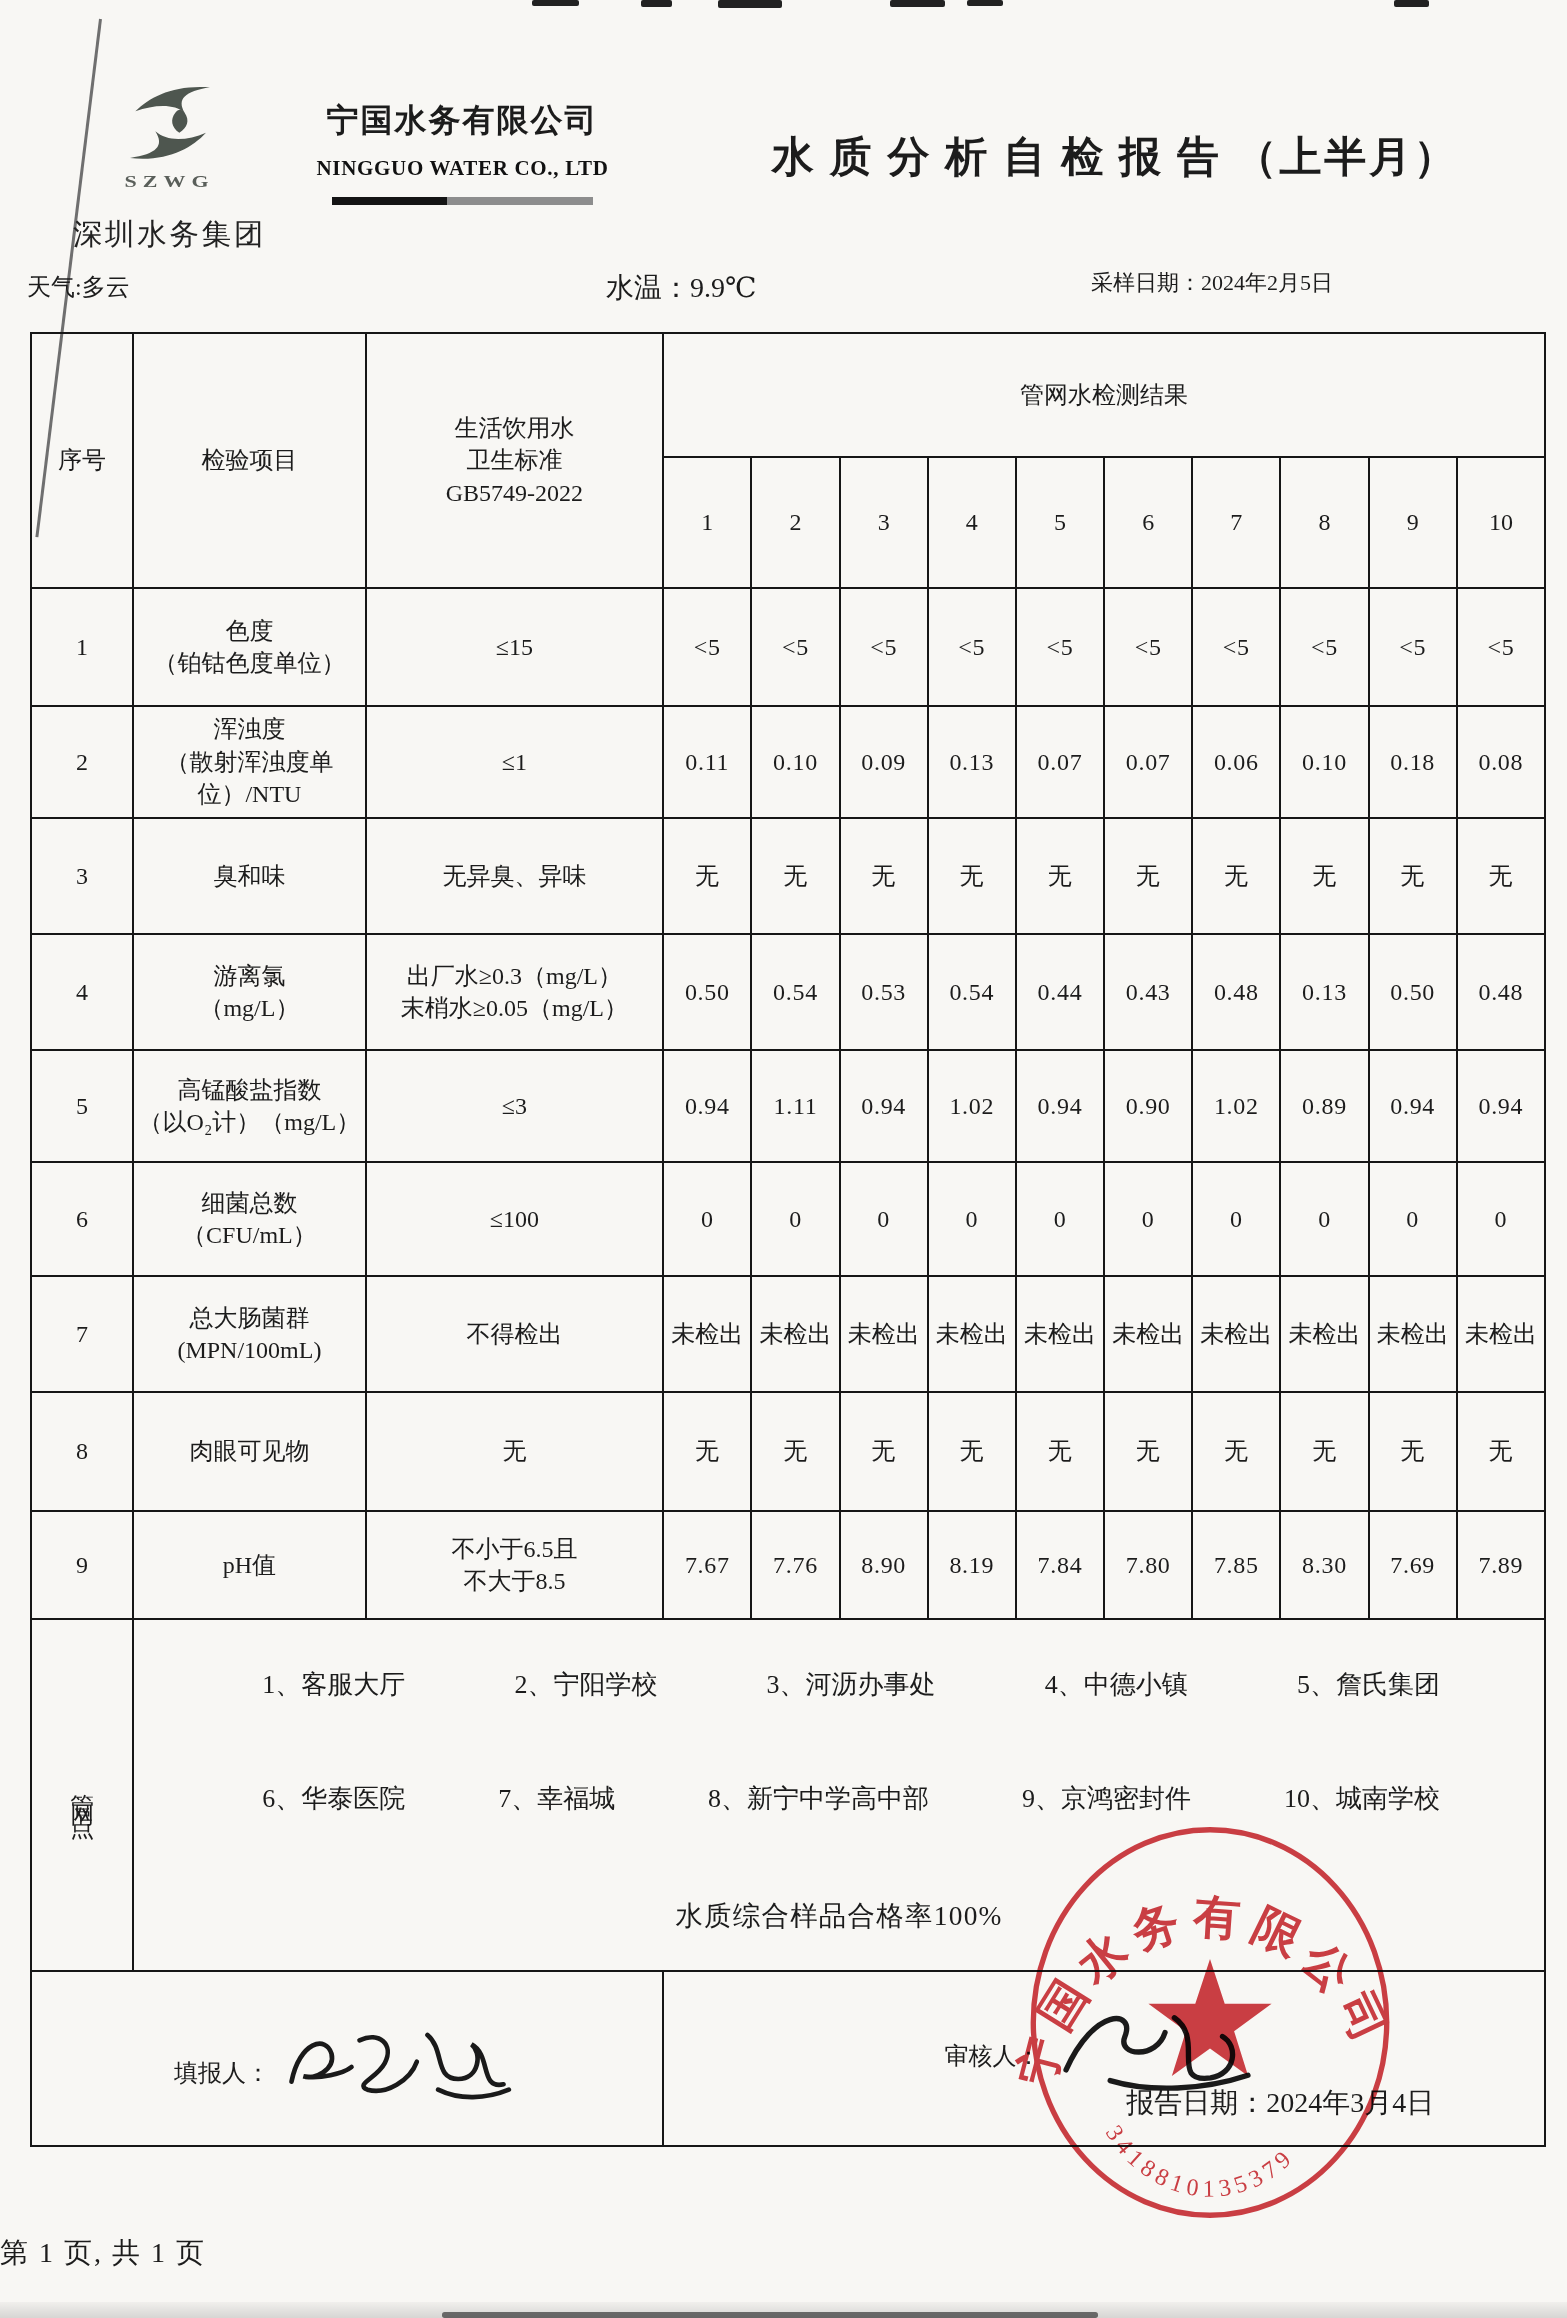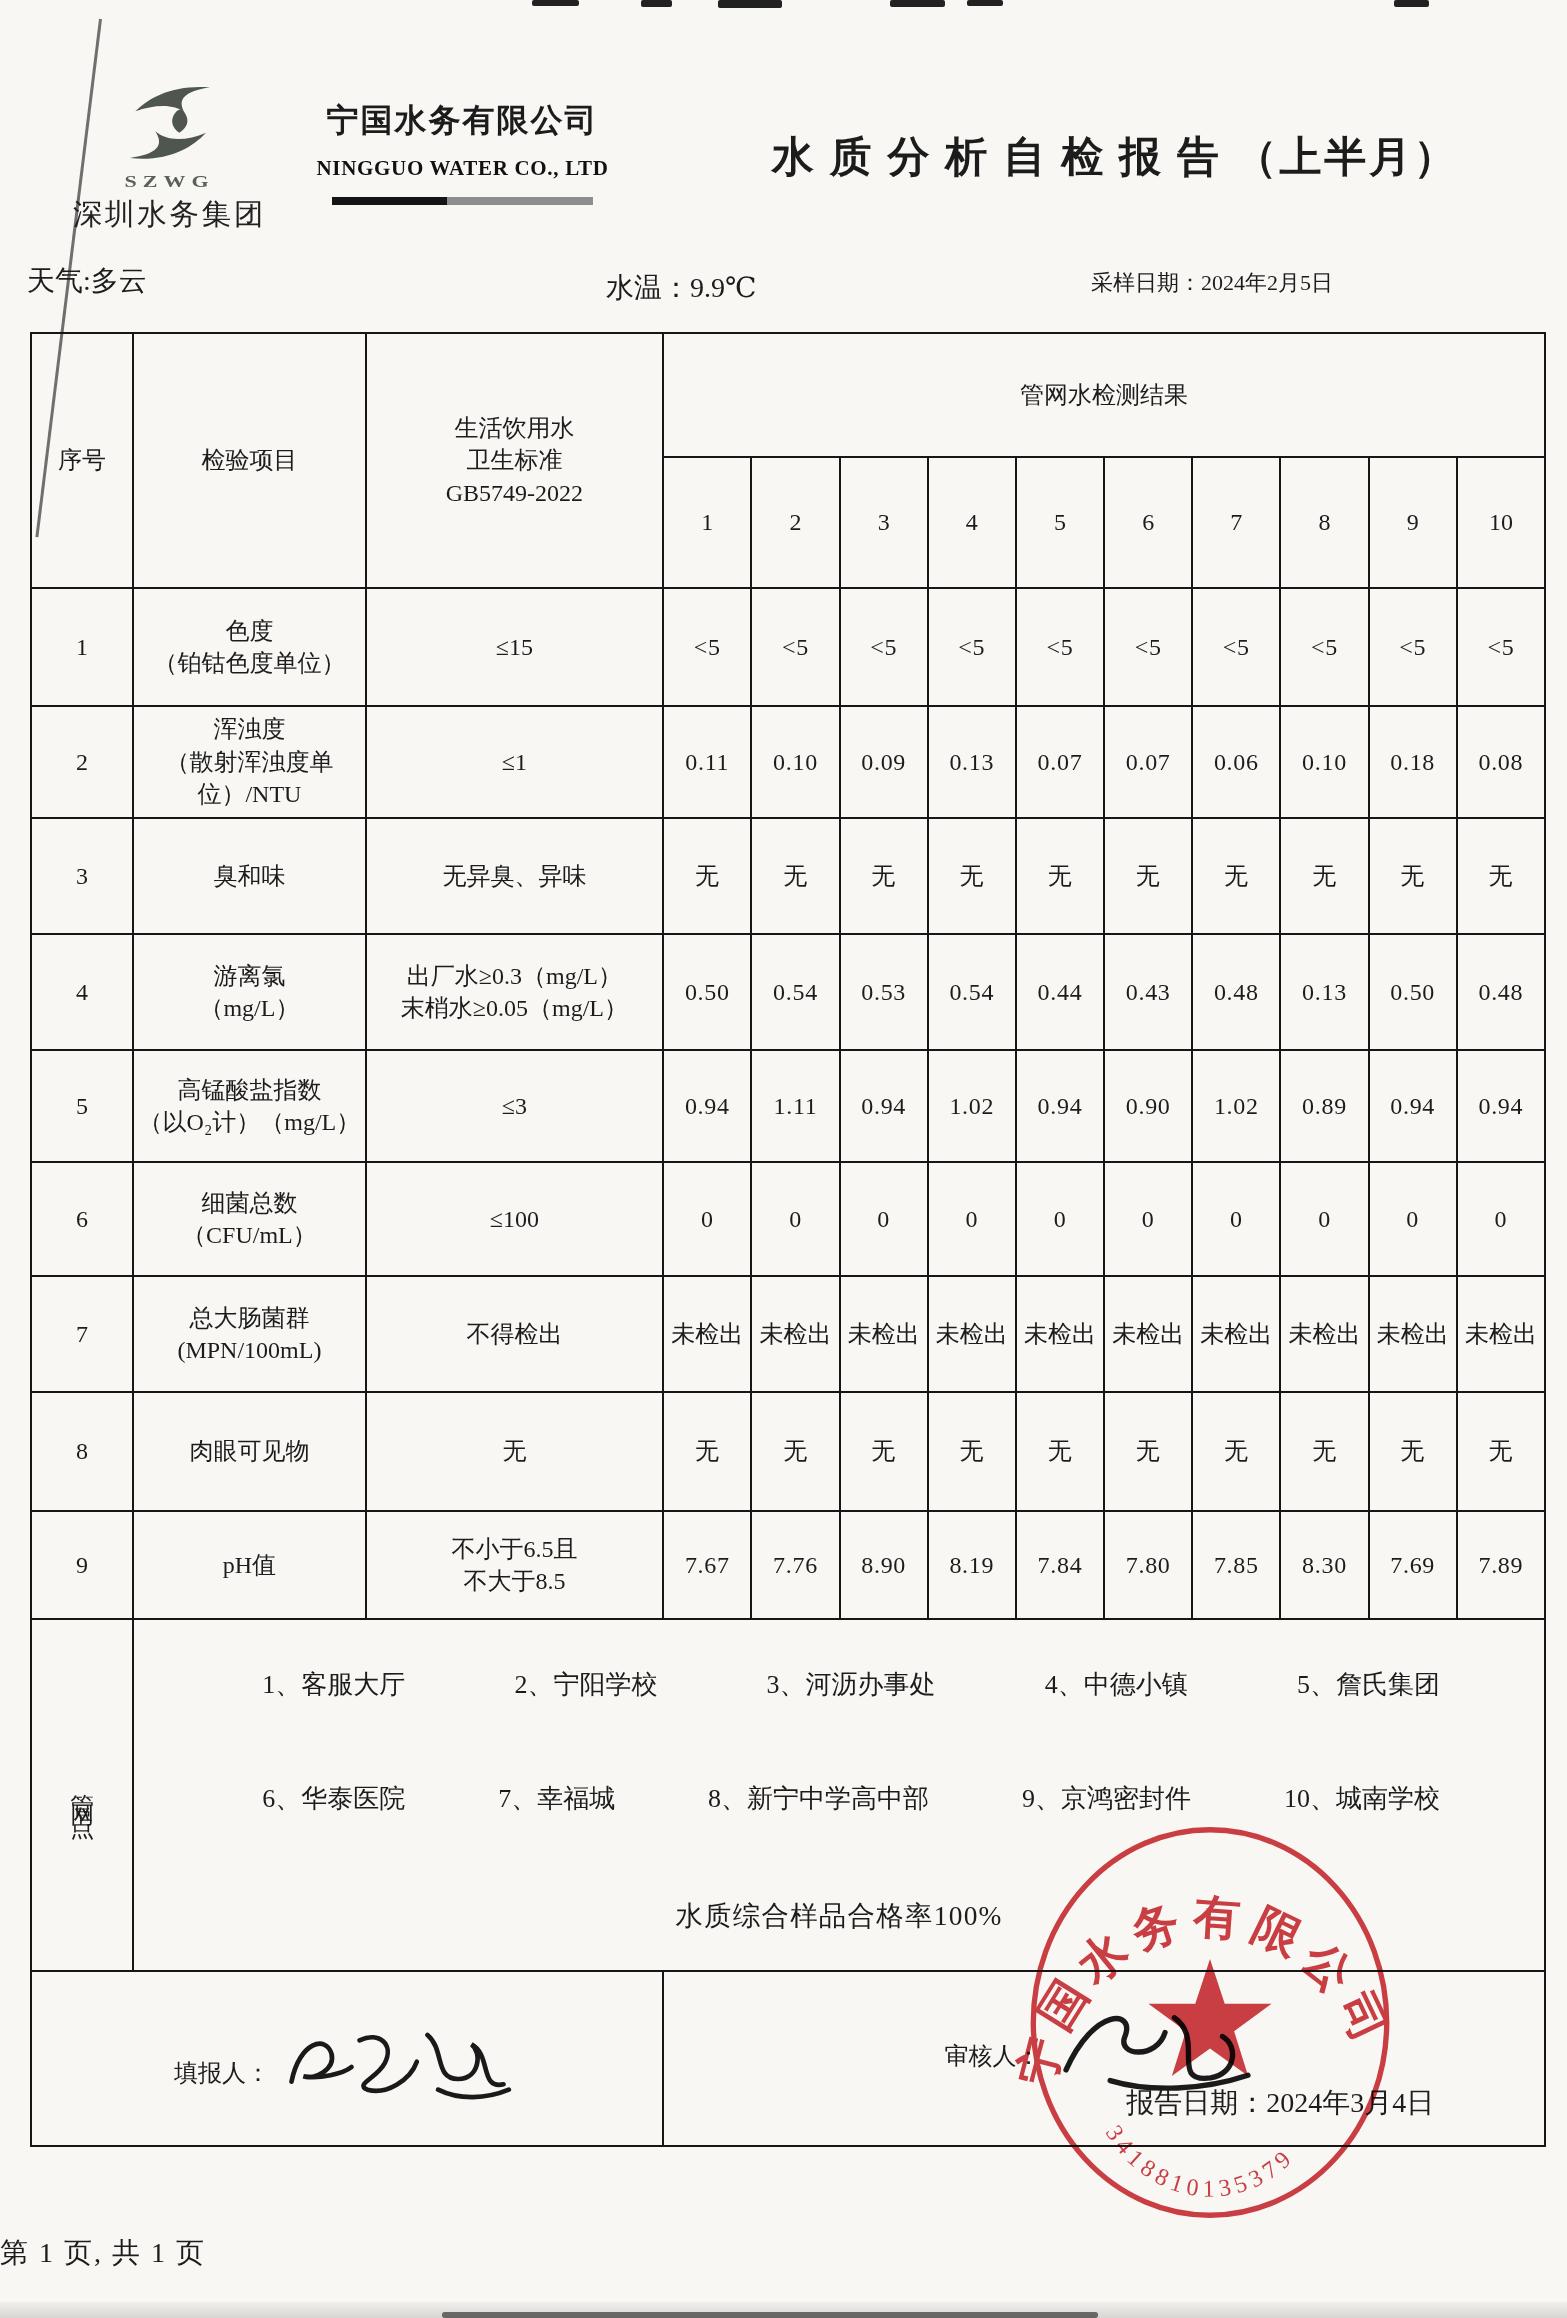--- a/index.html
+++ b/index.html
@@ -11,29 +11,29 @@
   
   .artifact{position:absolute;background:#222;border-radius:2px;}
   .corner-line{position:absolute;left:99px;top:19px;width:2.7px;height:522px;background:#6f6f6f;transform:rotate(7deg);transform-origin:top center;}
   .bottom-band{position:absolute;left:0;bottom:0;width:100%;height:17.4px;background:linear-gradient(to bottom,rgba(0,0,0,0.03),rgba(0,0,0,0.14));}
   .bottom-smudge{position:absolute;left:442px;bottom:1.3px;width:656px;height:6px;background:#2a2a2a;opacity:.65;border-radius:2.7px;}
 
   
   .logo{position:absolute;left:59px;top:79px;width:221px;text-align:center;}
   .logo svg{display:block;margin:0 auto;}
   .logo-text{display:block;font-size:22px;font-weight:bold;color:#5a5f5a;letter-spacing:6px;transform:scaleY(.72);margin-top:-4px;}
-  .logo-caption{display:block;font-size:29.5px;letter-spacing:2.7px;margin-top:0;color:#222;}
+  .logo-caption{display:block;font-size:29.5px;letter-spacing:2.7px;margin-top:20px;color:#222;}
   .company{position:absolute;left:305px;top:99px;width:315px;text-align:center;}
   .company-cn{display:block;font-size:32px;font-weight:bold;letter-spacing:2px;}
   .company-en{display:block;font-size:21px;font-weight:bold;margin-top:13.4px;letter-spacing:0.7px;color:#111;}
   .company-bar{margin:16px auto 0;width:261px;height:7.4px;background:linear-gradient(to right,#141414 0 44%,#8d8d8d 44% 100%);}
   .doc-title{position:absolute;left:663px;top:129px;width:904px;text-align:center;font-size:42px;font-weight:bold;letter-spacing:2.7px;white-space:nowrap;}
 
   
-  .info-weather{position:absolute;left:27px;top:262px;font-size:28px;}
+  .info-weather{position:absolute;left:27px;top:271px;font-size:24px;}
   .info-temp{position:absolute;left:606px;top:269px;font-size:28px;}
   .info-date{position:absolute;left:1091px;top:268px;font-size:22px;text-align:right;}
 
   
   table.report{
     position:absolute;left:30px;top:332px;width:1516px;
     border-collapse:collapse;table-layout:fixed;background:transparent;
   }
   table.report td{
     border:2px solid #161616;text-align:center;vertical-align:middle;

